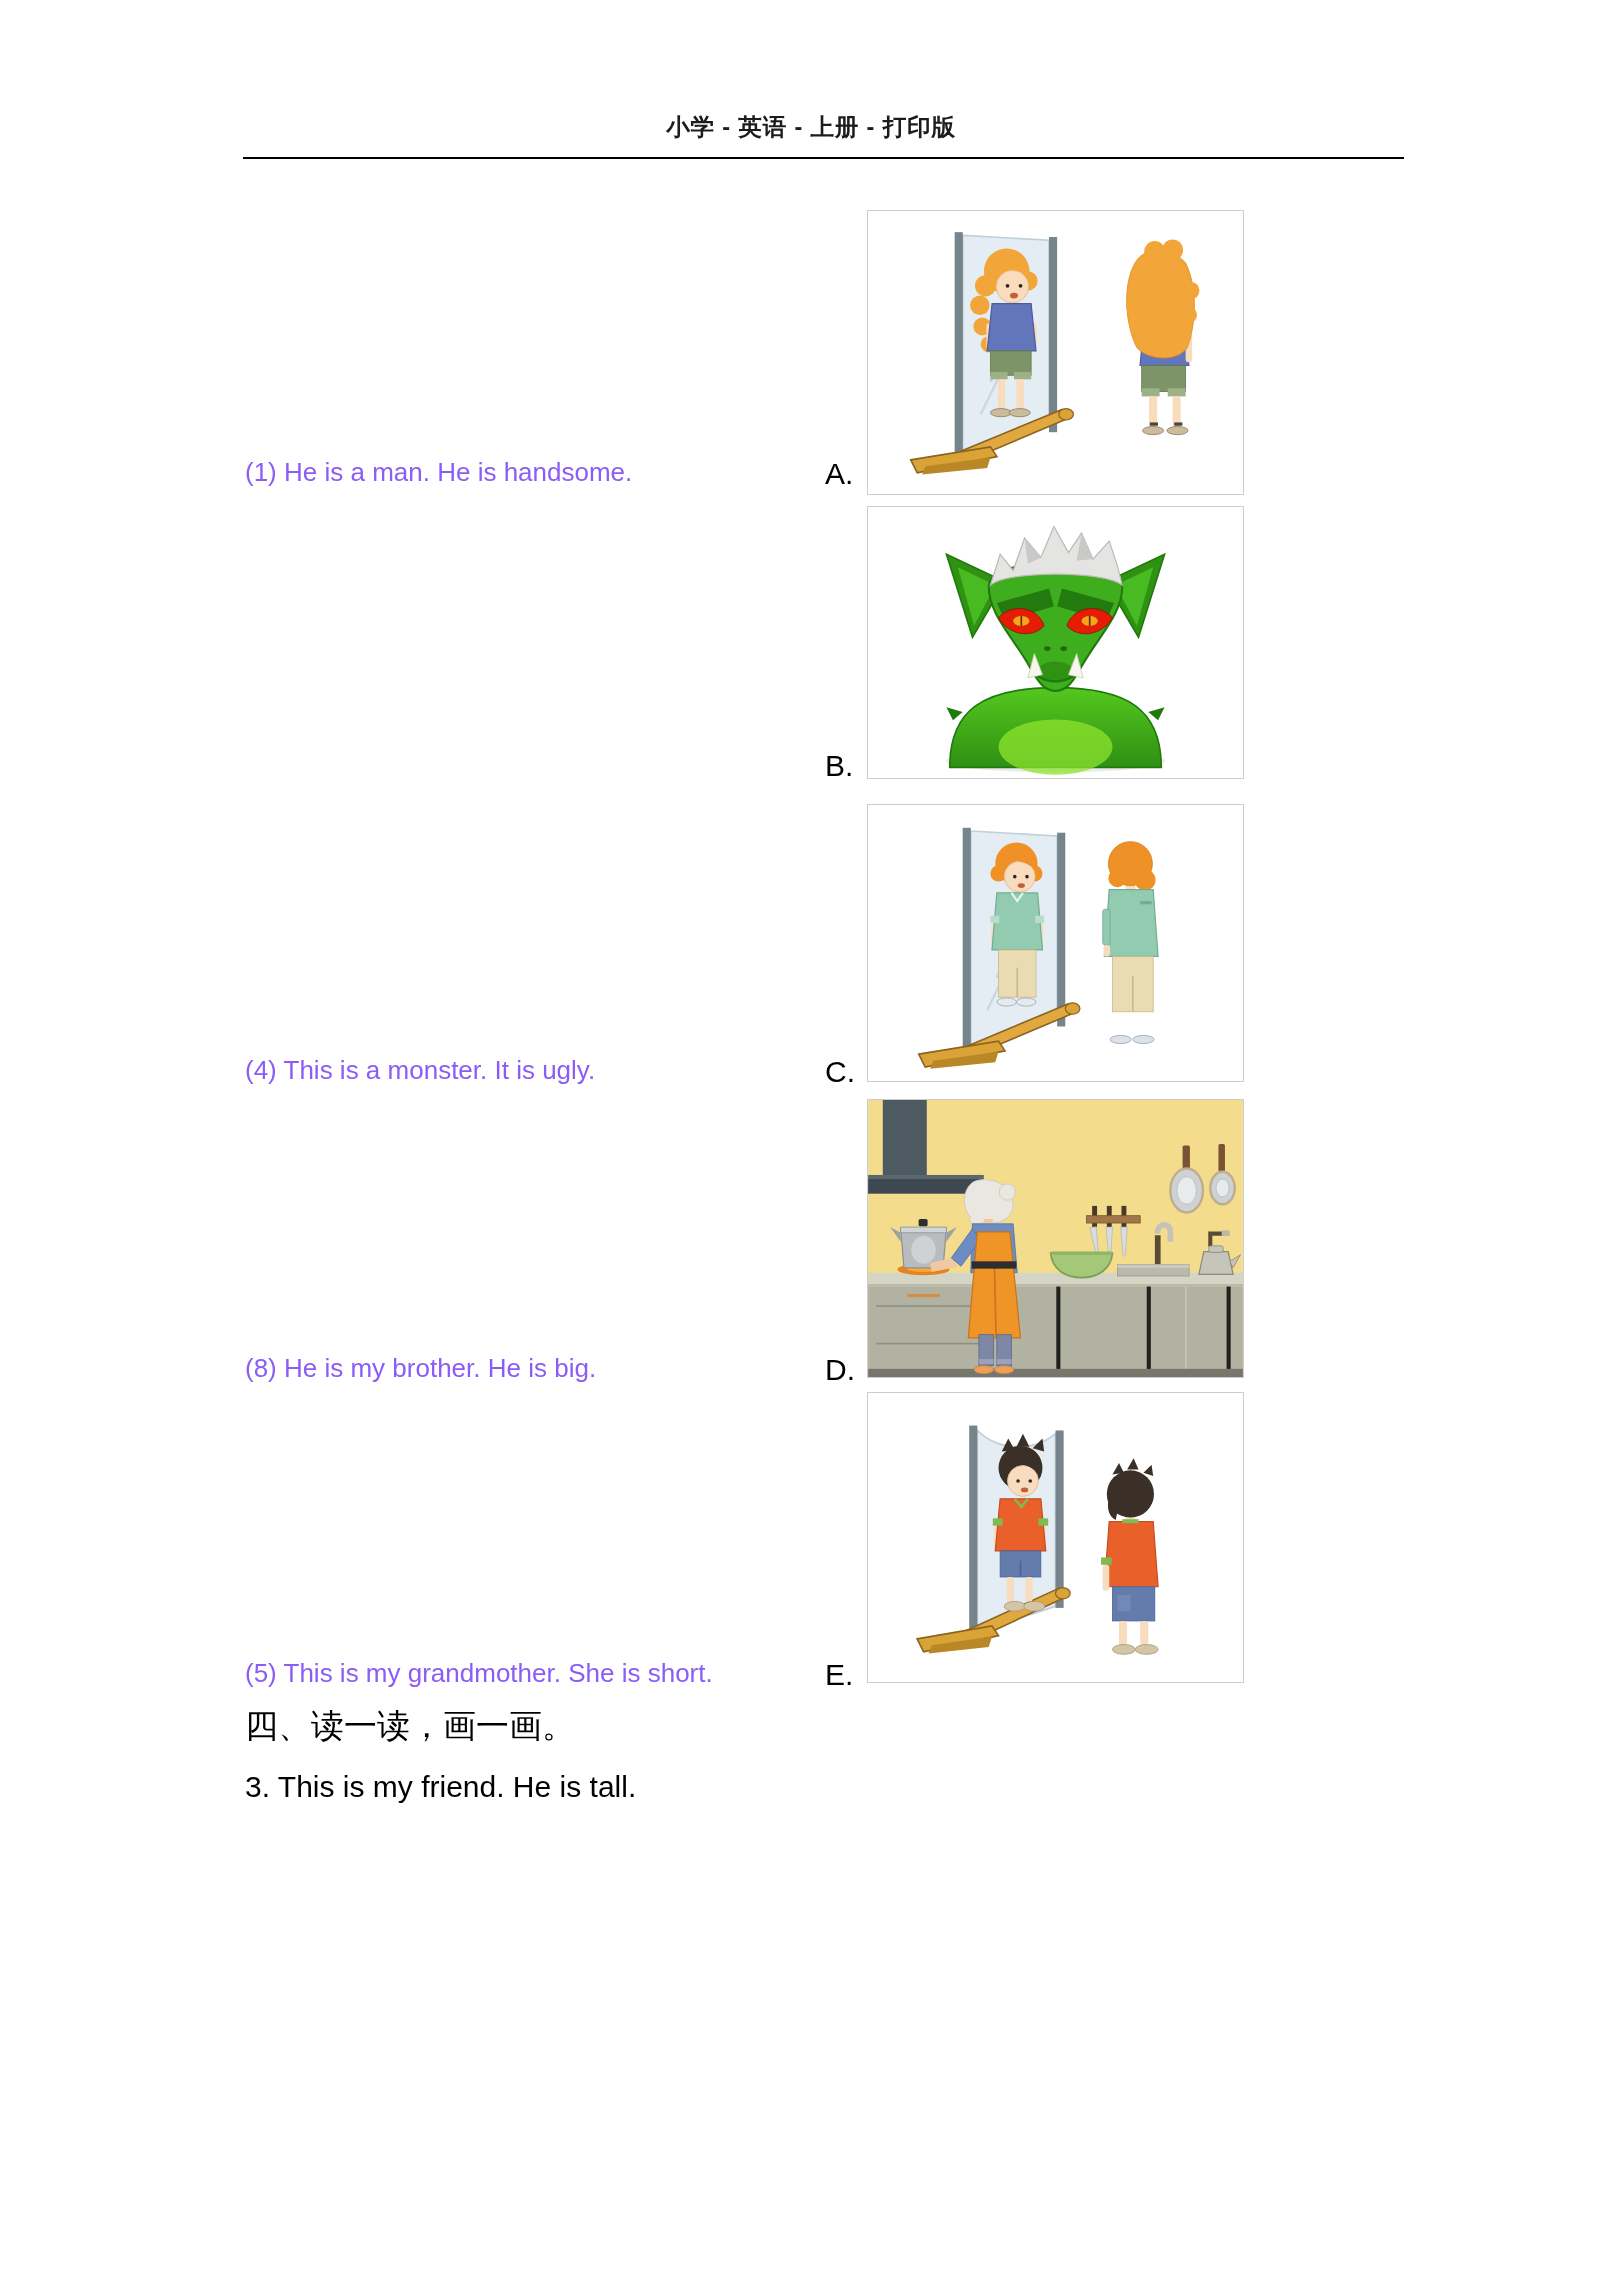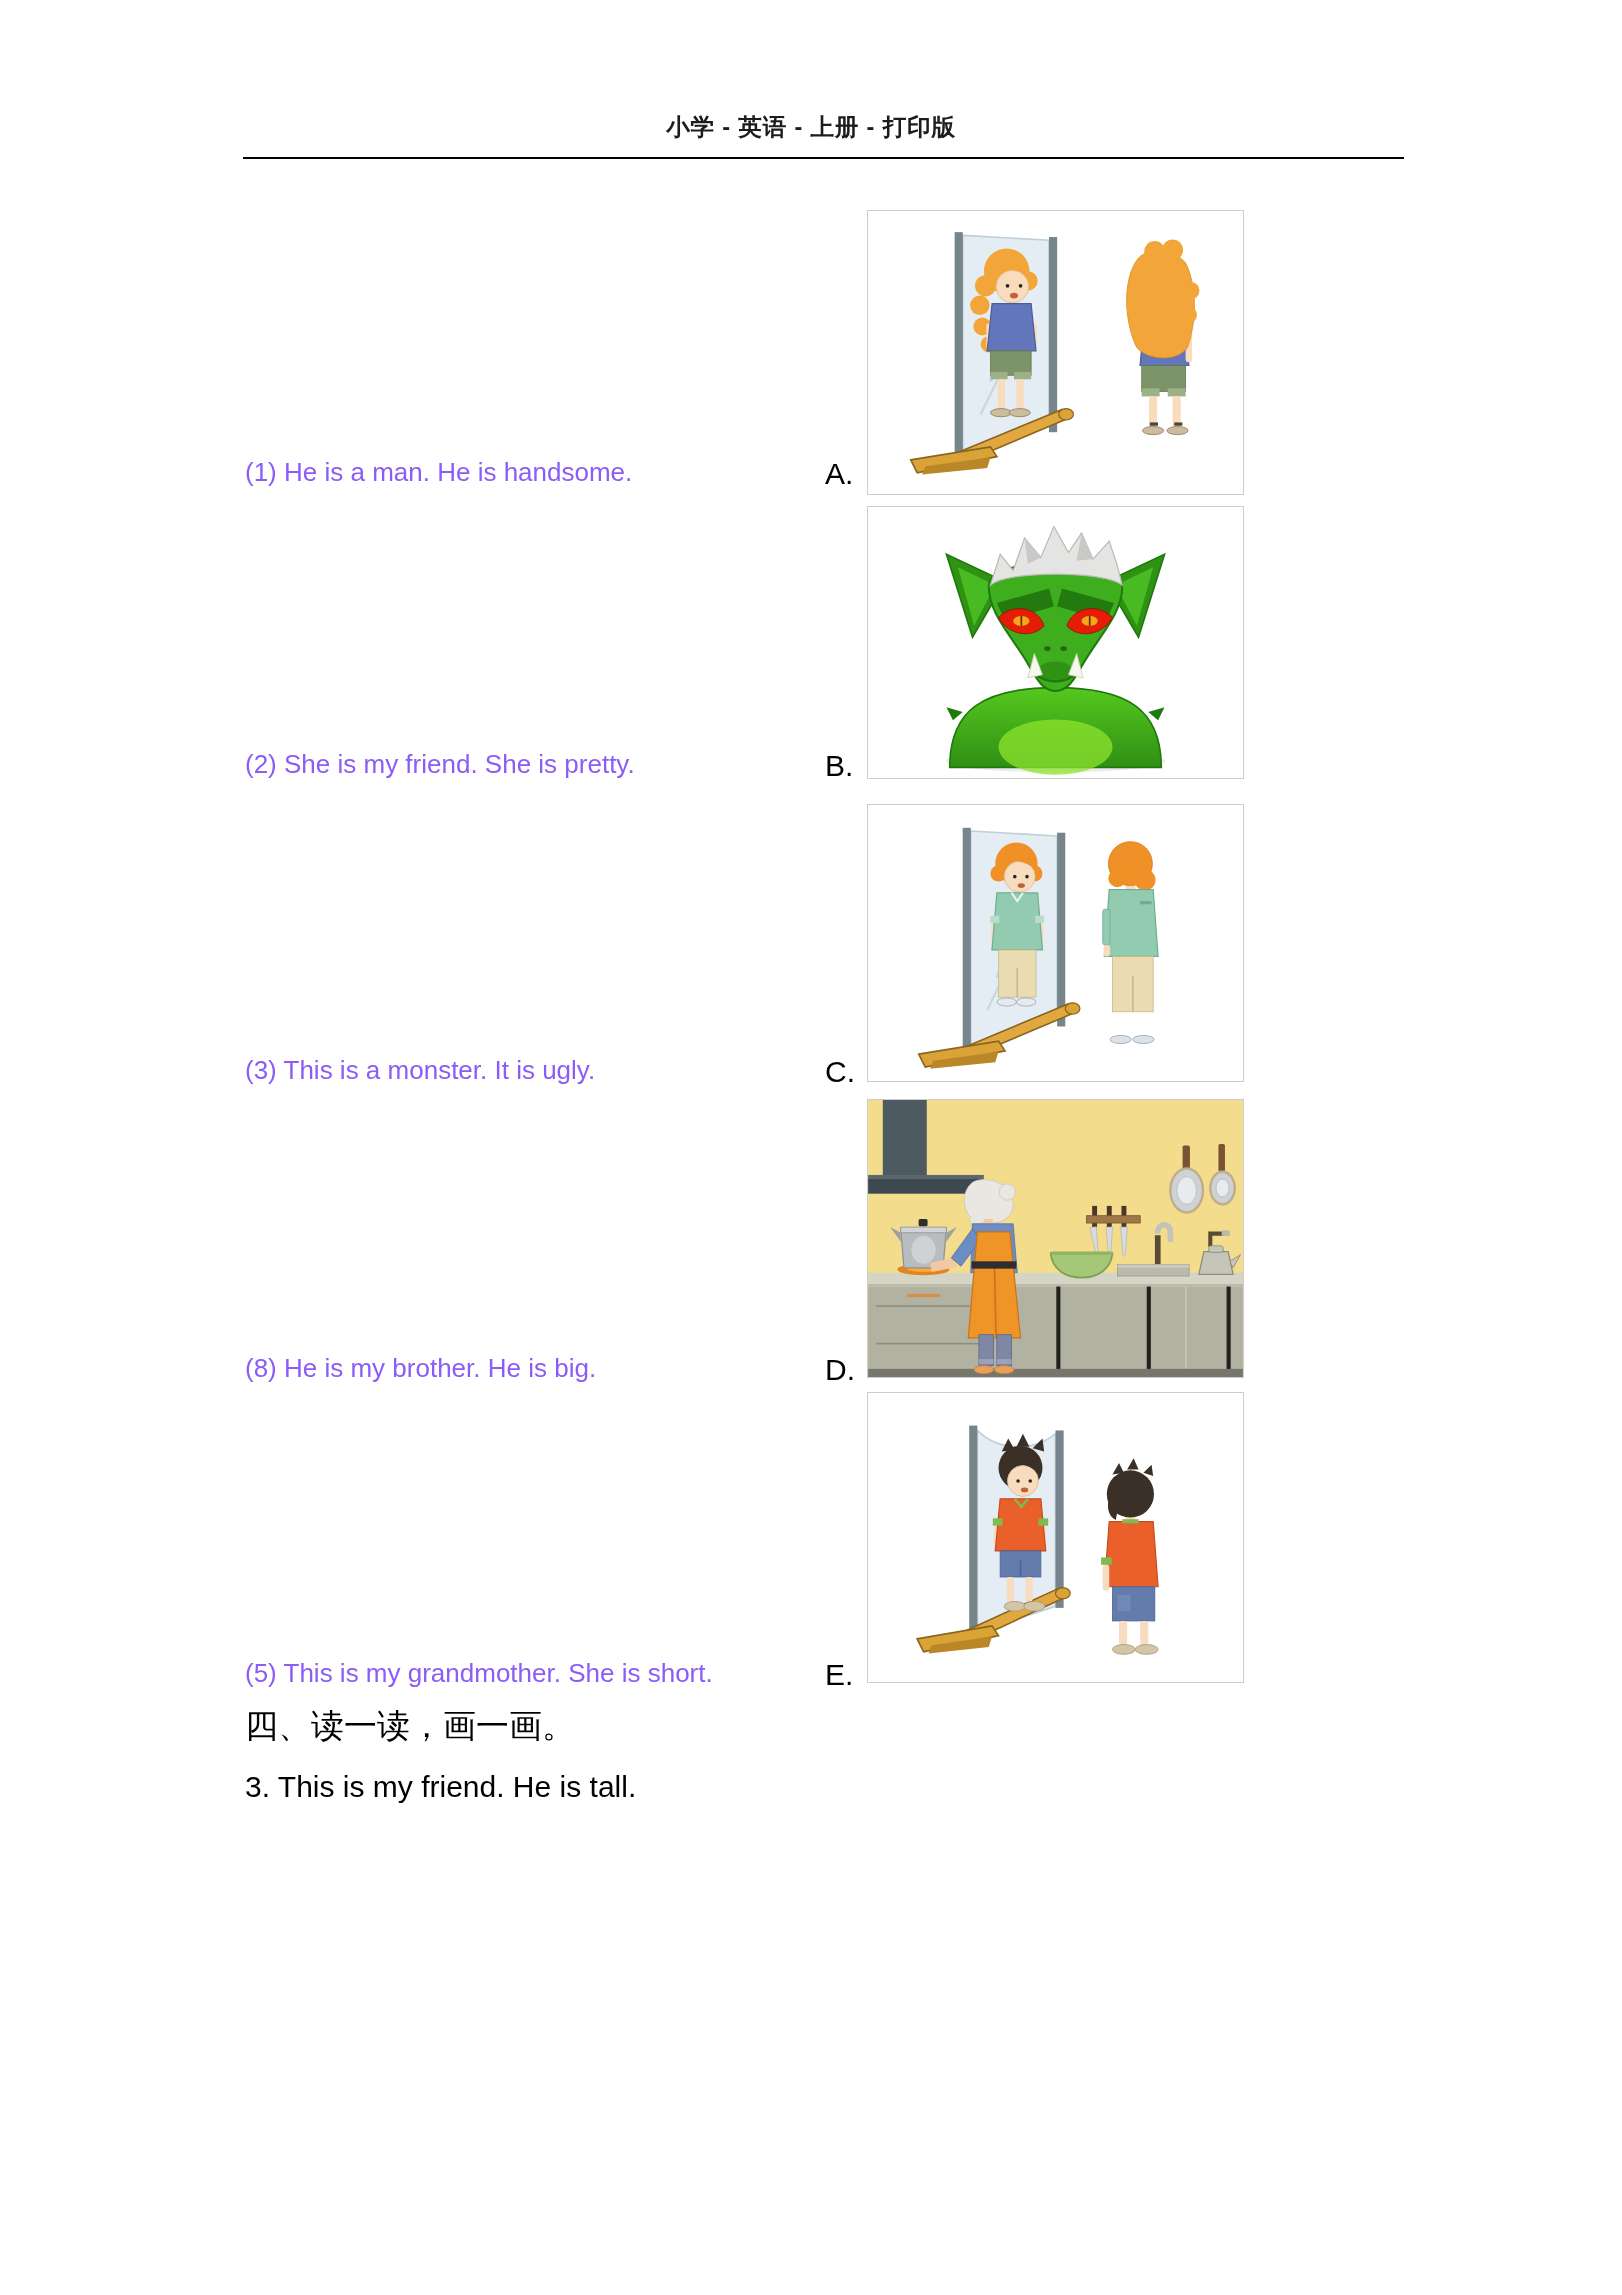--- a/index.html
+++ b/index.html
@@ -20,22 +20,21 @@
 </style>
 </head>
 <body>
 
 <div class="page">
 
   <div class="header-title">小学 - 英语 - 上册 - 打印版</div>
   <div class="header-rule"></div>
 
   <div class="stmt" style="top:457px">(1) He is a man. He is handsome.</div>
-  <div class="stmt" style="top:749px">(2) She is my friend. She is pretty.</div>
-  <div class="stmt" style="top:1055px">(3) This is a monster. It is ugly.</div>
+  <div class="stmt" style="top:1055px">(4) This is a monster. It is ugly.</div>
   <div class="stmt" style="top:1353px">(8) He is my brother. He is big.</div>
   <div class="stmt" style="top:1658px">(5) This is my grandmother. She is short.</div>
 
   <div class="letter" style="top:457px">A.</div>
   <div class="letter" style="top:749px">B.</div>
   <div class="letter" style="top:1055px">C.</div>
   <div class="letter" style="top:1353px">D.</div>
   <div class="letter" style="top:1658px">E.</div>
 
   <figure class="pic" style="top:210px;height:283px">

